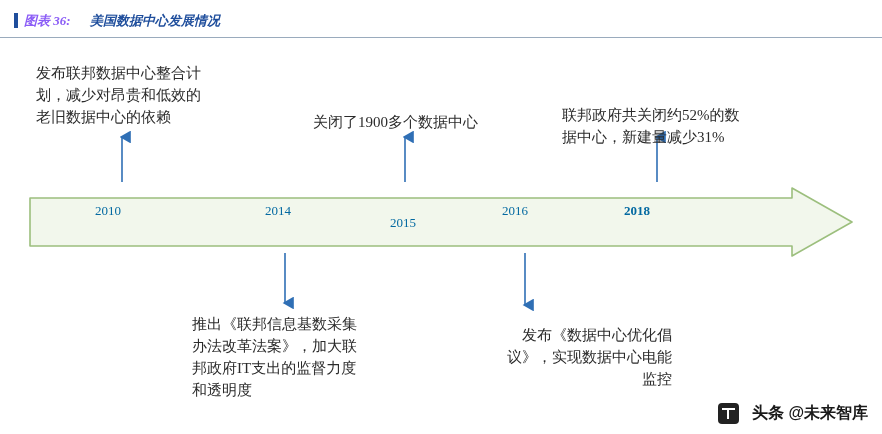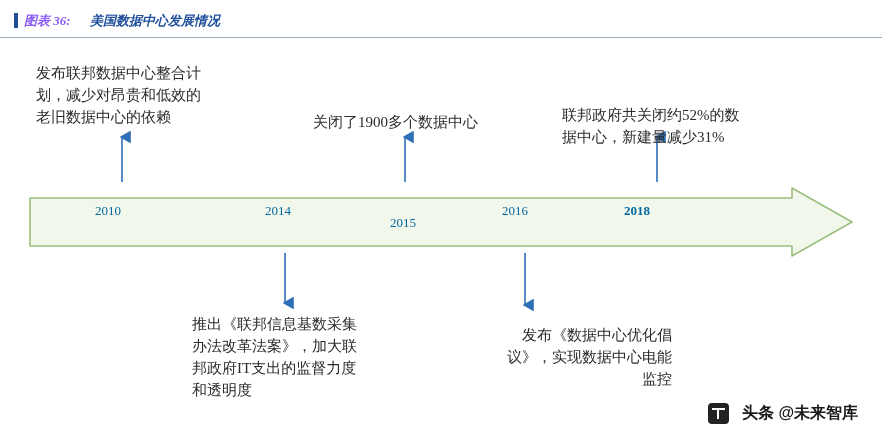--- a/index.html
+++ b/index.html
@@ -87,21 +87,21 @@
     left: 0;
     top: 0;
     width: 882px;
     height: 434px;
     pointer-events: none;
   }
 
   
   #watermark {
     position: absolute;
-    right: 24px;
+    right: 14px;
     bottom: 10px;
     display: flex;
     align-items: flex-start;
     gap: 13px;
   }
   #watermark-logo {
     width: 21px;
     height: 21px;
     border-radius: 4px;
     background: #222222;

